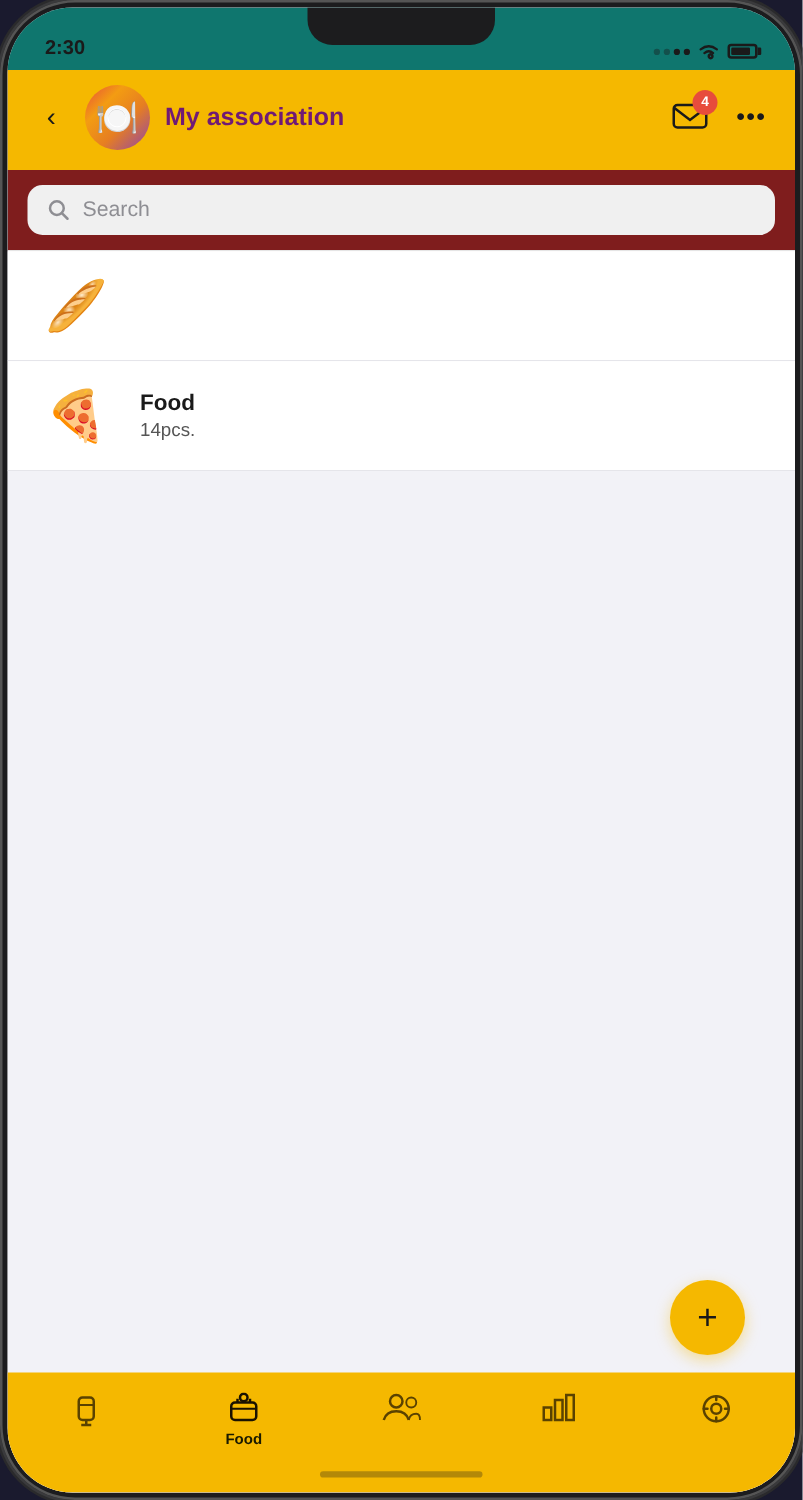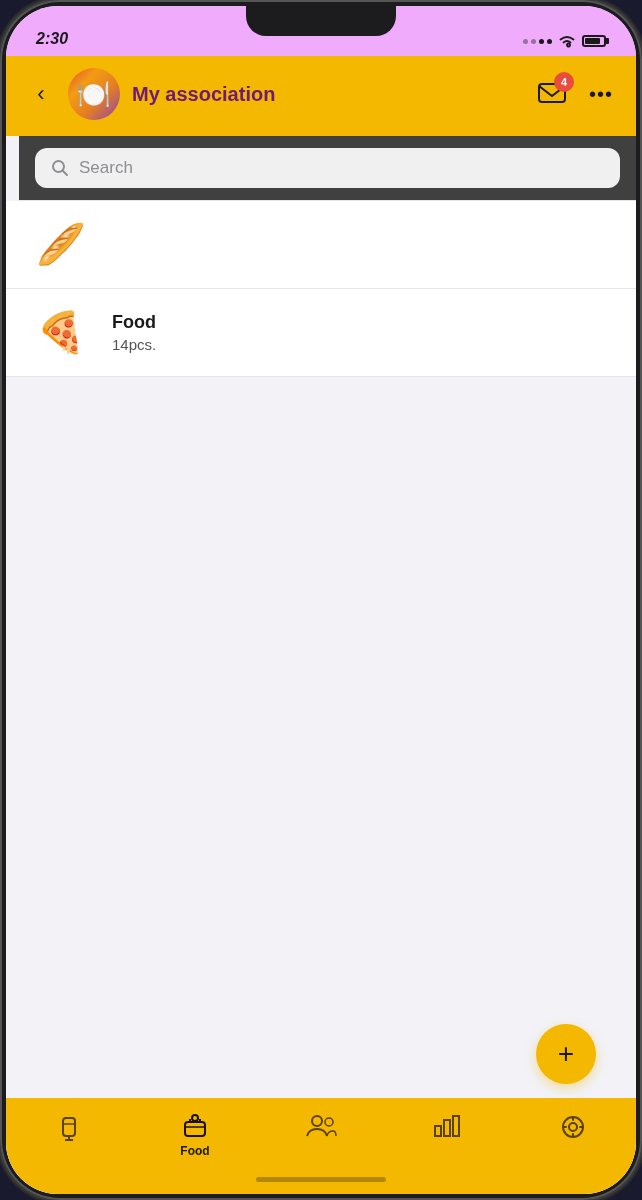--- a/index.html
+++ b/index.html
@@ -30,27 +30,26 @@
       right: 0;
       bottom: 0;
       background: #f2f2f7;
       border-radius: 52px;
       overflow: hidden;
       margin: 6px;
     }
 
     
     .status-bar {
-      background: #f0abfc;
+      background: #0f766e;
       height: 50px;
       display: flex;
       align-items: flex-end;
       padding: 0 30px 8px;
       justify-content: space-between;
-      font-style: italic;
     }
 
     .status-time {
       font-weight: 700;
       font-size: 16px;
       color: #1a1a1a;
     }
 
     .status-icons {
       display: flex;
@@ -197,24 +196,23 @@
       align-items: center;
       justify-content: center;
       cursor: pointer;
       font-size: 20px;
       color: #1a1a1a;
       letter-spacing: 1px;
     }
 
     
     .search-container {
-      background: #404040;
+      background: #7f1d1d;
       padding: 12px 16px;
       border-bottom: 1px solid #e5e5e5;
-      margin-left: 13px;
     }
 
     .search-bar {
       background: #f0f0f0;
       border-radius: 12px;
       padding: 10px 16px;
       display: flex;
       align-items: center;
       gap: 10px;
     }

